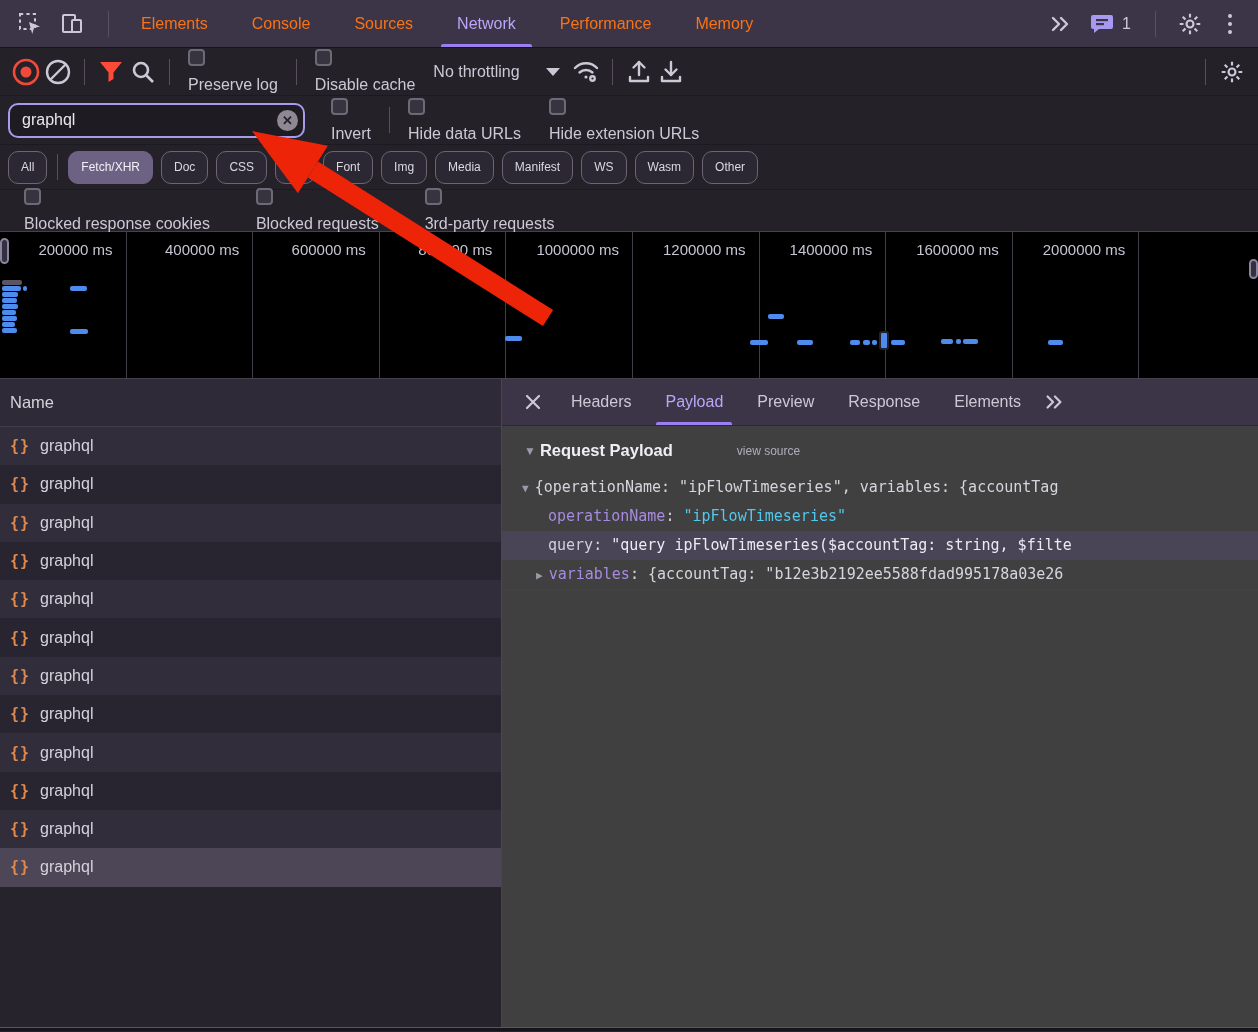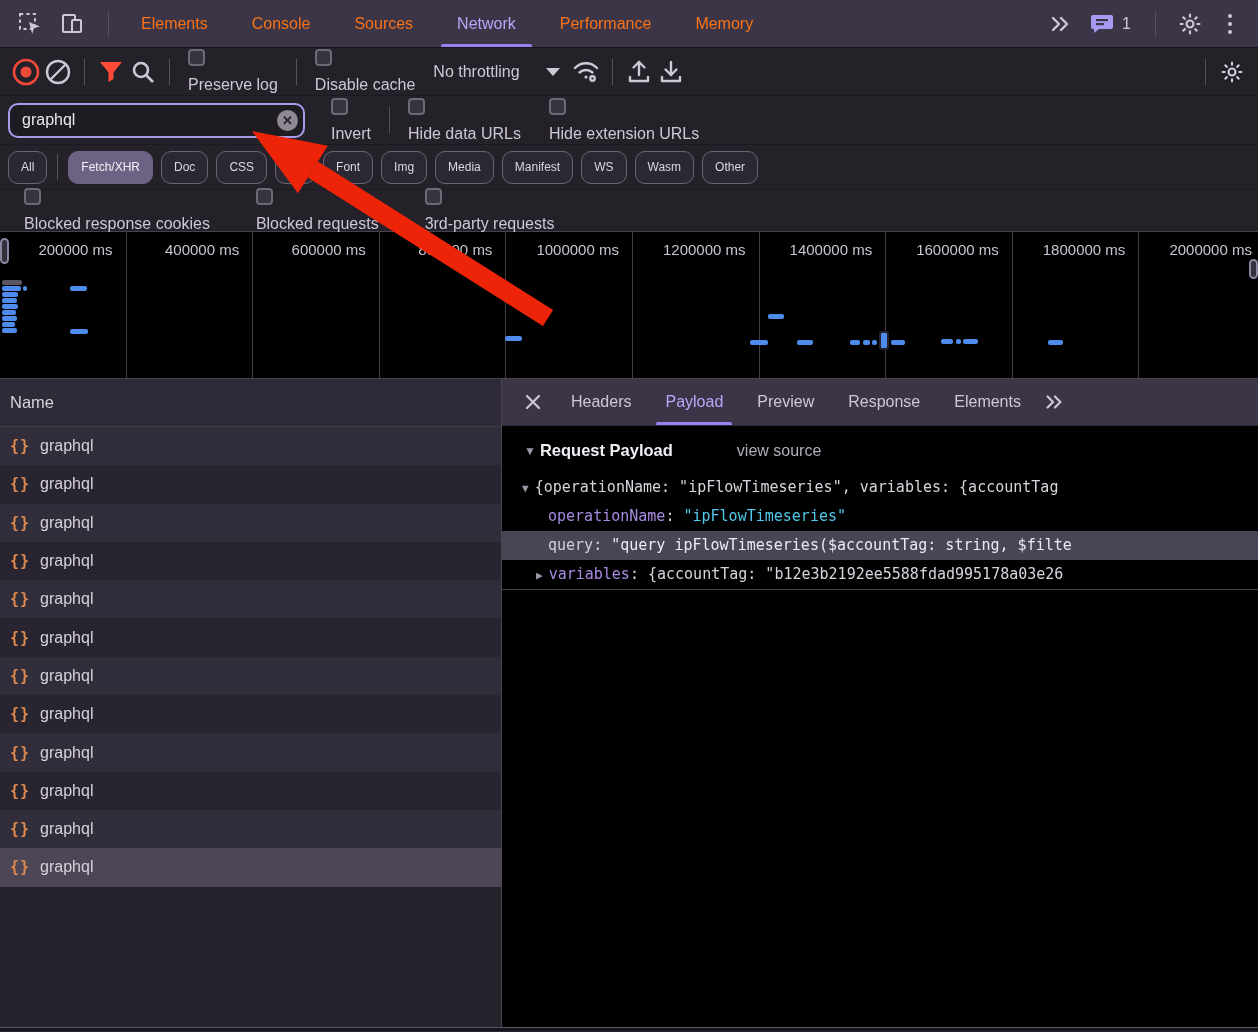--- a/index.html
+++ b/index.html
@@ -69,34 +69,34 @@
   .left-panel { width:502px; flex:none; border-right:1px solid #4a4553; display:flex; flex-direction:column; background:#26232c; }
   .name-header { height:48px; background:#2e2a37; border-bottom:1px solid #413d49; display:flex; align-items:center;
                  padding-left:10px; font-size:16.5px; color:#d6d2dc; flex:none;text-align:right; }
   .req-rows { flex:none; }
   .req-row { height:38.3px; display:flex; align-items:center; gap:10px; padding-left:10px; font-size:16px; color:#d6d2dc; }
   .req-row.odd { background:#312d3a; }
   .req-row.even { background:#282430; }
   .req-row.selected { background:#4d4656; }
   .req-icon { color:#e08a50; font-family:"DejaVu Sans Mono", monospace; font-weight:bold; font-size:15px; letter-spacing:1px; }
 
-  .right-panel { flex:1; display:flex; flex-direction:column; background:#000000; overflow:hidden; }
+  .right-panel { flex:1; display:flex; flex-direction:column; background:#404040; overflow:hidden; }
   .detail-tabbar { height:47px; background:#3b3547; display:flex; align-items:stretch; padding-left:14px;
                    border-bottom:1px solid #2c2835; flex:none; }
   .detail-tab { display:flex; align-items:center; padding:0 17px; position:relative; color:#cdc8d6; }
   .detail-tab.active { color:#bda6f9; }
   .detail-tab.active::after { content:""; position:absolute; left:8px; right:8px; bottom:0; height:3px;
                               background:#9b7ef2; border-radius:2px 2px 0 0; }
   .close-x { align-self:center; width:34px; height:34px; display:flex; align-items:center; justify-content:center; margin-right:4px; }
 
   .payload { flex:1; overflow:hidden; }
   .payload-header { display:flex; align-items:center; padding:15px 0 0 22px; }
   .tri { color:#9d98a8; font-size:12px; margin-right:4px; }
   .payload-title { font-weight:bold; font-size:16.5px; color:#f0eef4; }
-  .view-source { color:#b2adbc; margin-left:64px; font-size:16px; }
+  .view-source { color:#b2adbc; margin-left:64px; font-size:12px; }
   .tree { margin-top:13px; border-bottom:1px solid #46414e; }
   .tree-row { height:29px; line-height:29px; white-space:nowrap; font-family:"DejaVu Sans Mono", monospace;
               font-size:15px; color:#d8d4de; }
   .tree-row.selected { background:#4a4457; }
   .tree-row .tri { font-size:11px; margin-right:6px; }
   .seg-preview { color:#d8d4de; }
   .seg-key { color:#a78ae0; }
   .seg-punct { color:#d8d4de; }
   .seg-string { color:#52c8ec; }
   .seg-key-light { color:#d3cde0; }
@@ -295,21 +295,20 @@
   <div class="timeline" id="timeline">
     <div class="tl-cols" id="tl-cols">
         <div class="tl-col">200000 ms</div>
         <div class="tl-col">400000 ms</div>
         <div class="tl-col">600000 ms</div>
         <div class="tl-col">800000 ms</div>
         <div class="tl-col">1000000 ms</div>
         <div class="tl-col">1200000 ms</div>
         <div class="tl-col">1400000 ms</div>
         <div class="tl-col">1600000 ms</div>
-        <div class="tl-col">1800000 ms</div>
         <div class="tl-col">2000000 ms</div>
       </div>
   <div class="tl-bar handle" style="left: 0px; top: 6px; width: 9px; height: 26px;"></div>
       <div class="tl-bar handle" style="left: 1249px; top: 27px; width: 9px; height: 20px;"></div>
       <div class="tl-bar gray" style="left: 2px; top: 48px; width: 20px; height: 5px;"></div>
       <div class="tl-bar blue" style="left: 2px; top: 54px; width: 19px; height: 5px;"></div>
       <div class="tl-bar blue" style="left: 23px; top: 54px; width: 4px; height: 5px;"></div>
       <div class="tl-bar blue" style="left: 2px; top: 60px; width: 16px; height: 5px;"></div>
       <div class="tl-bar blue" style="left: 2px; top: 66px; width: 15px; height: 5px;"></div>
       <div class="tl-bar blue" style="left: 2px; top: 72px; width: 16px; height: 5px;"></div>

